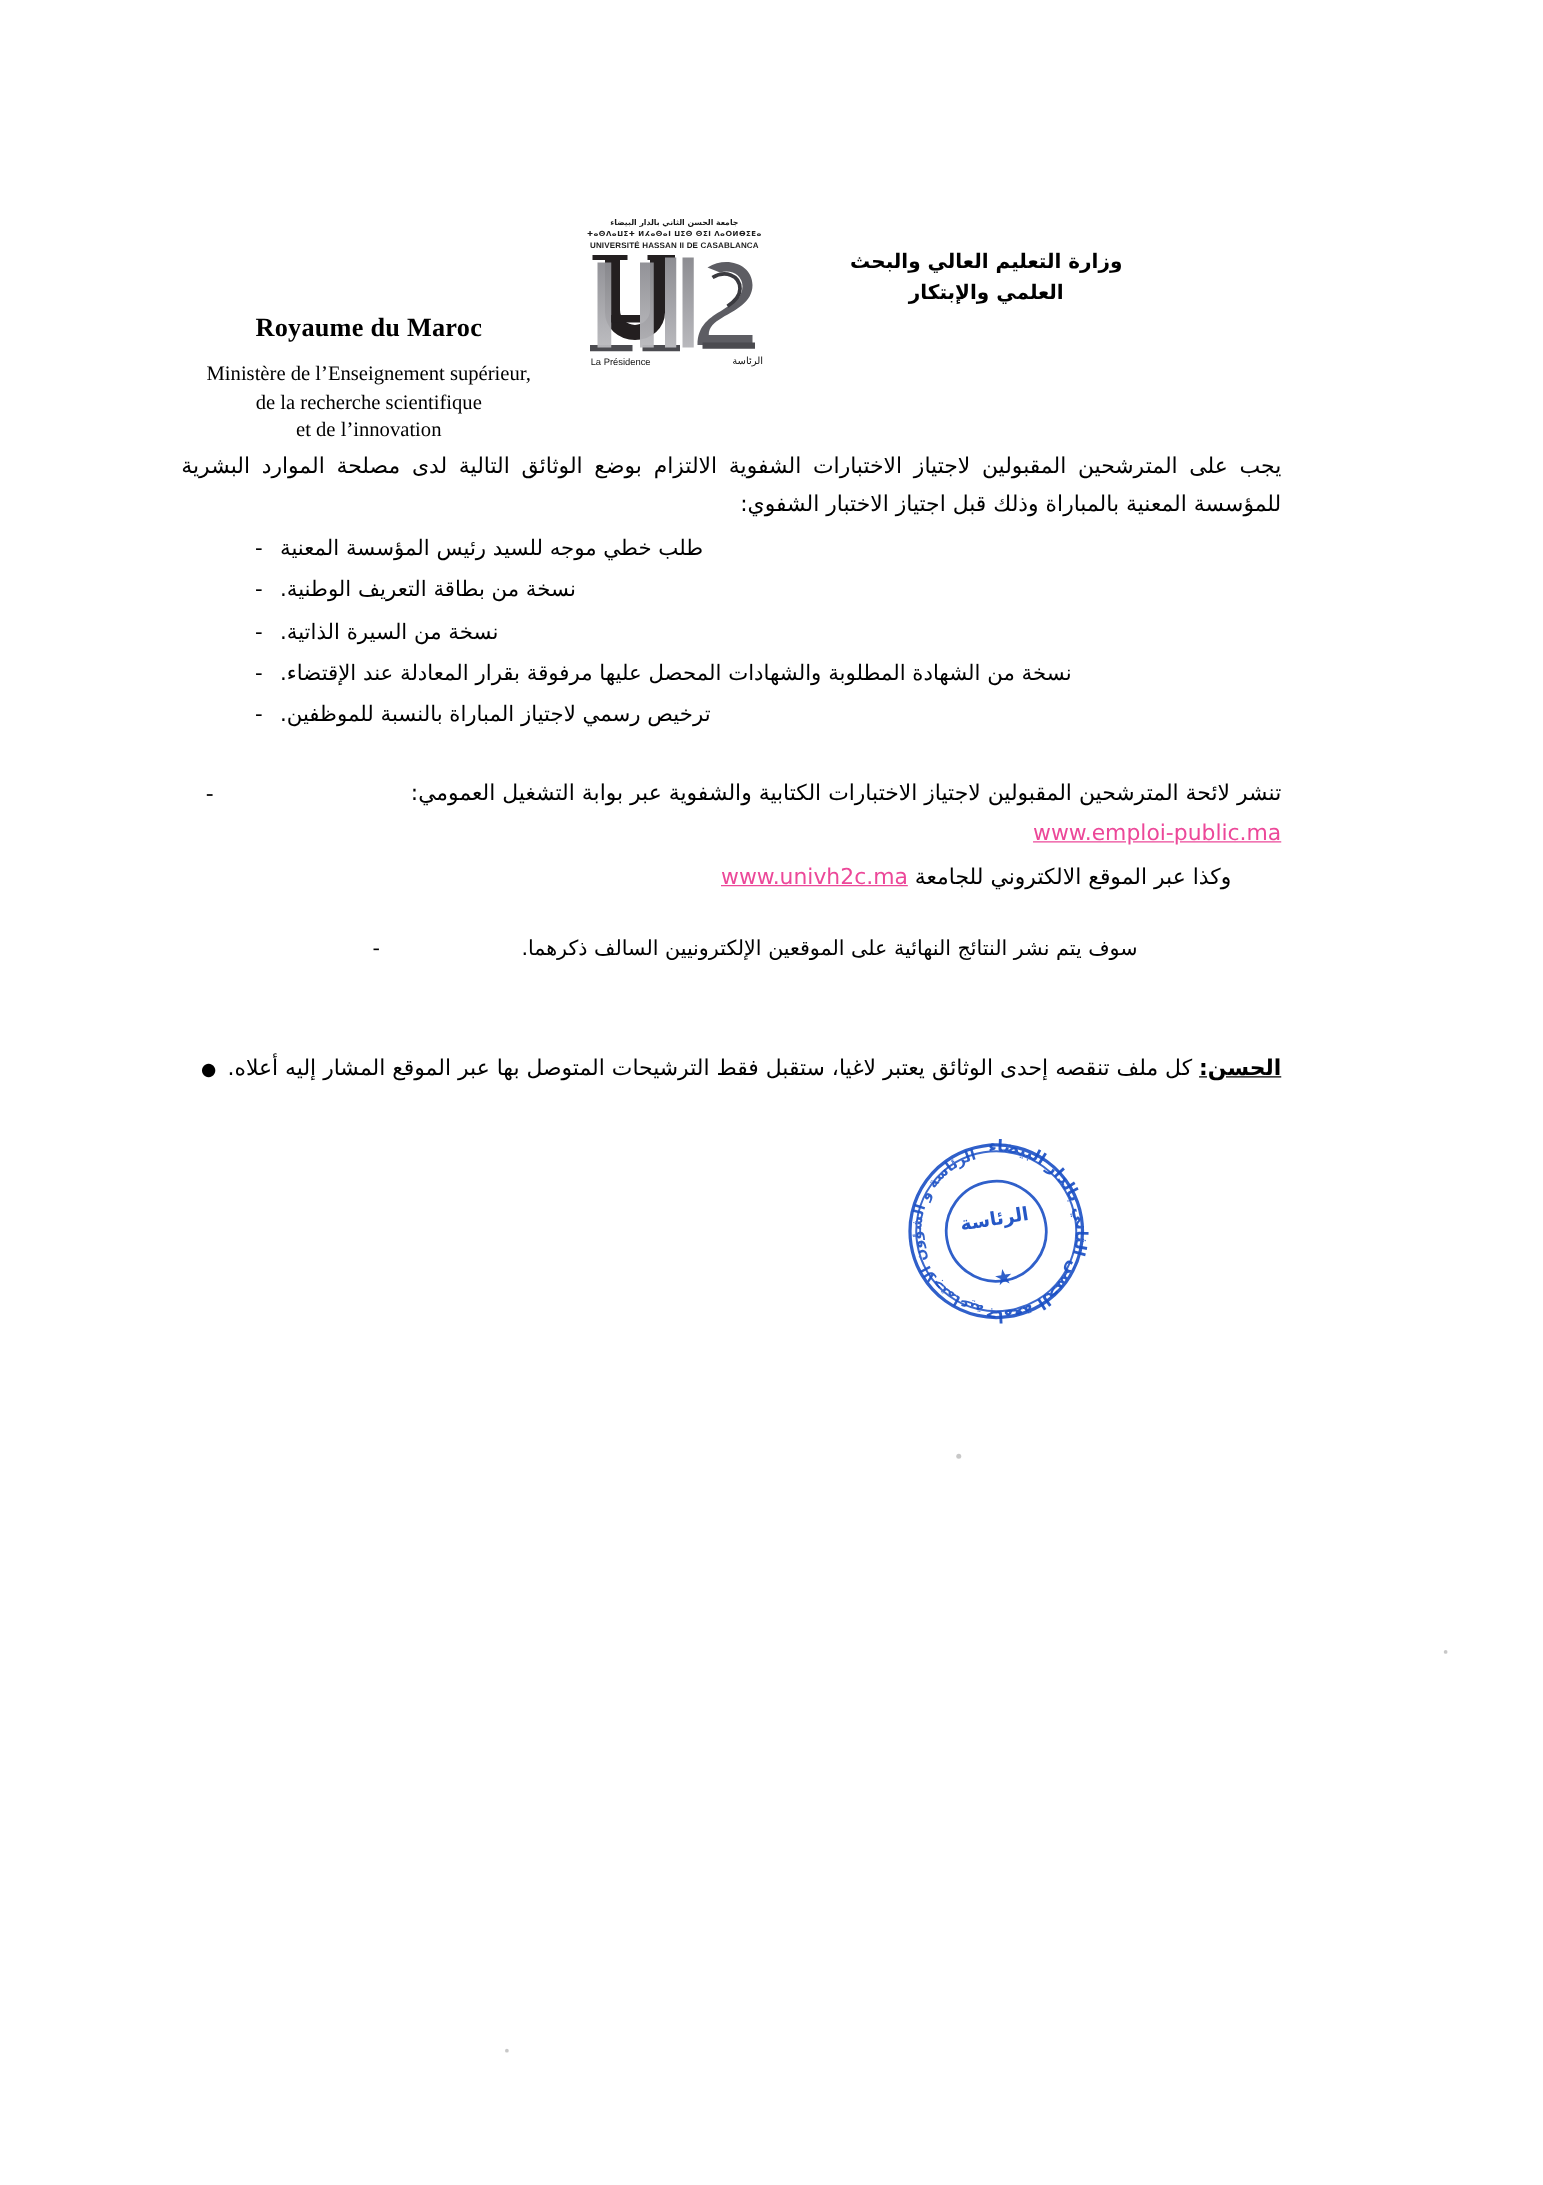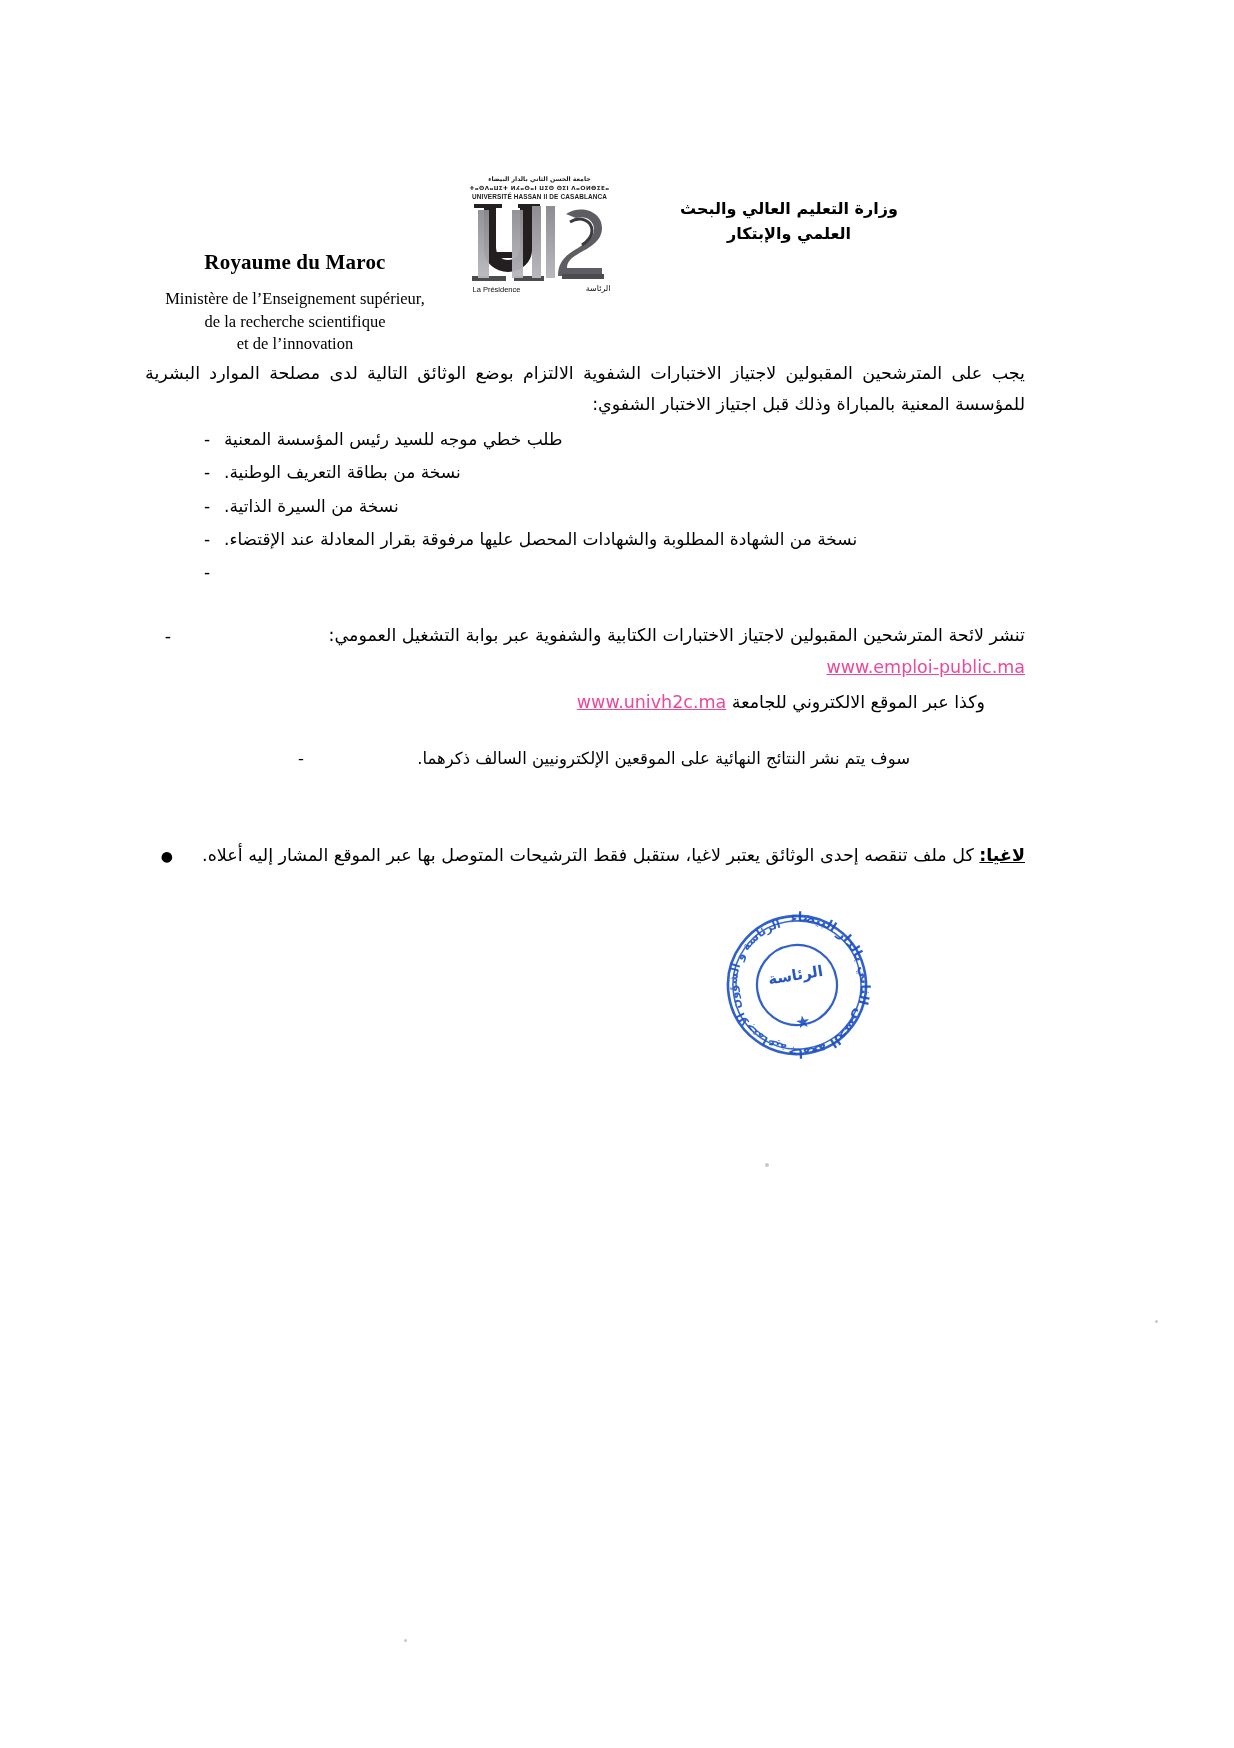--- a/index.html
+++ b/index.html
@@ -337,20 +337,21 @@
       </li>
       <li>
         <span class="itxt">نسخة من السيرة الذاتية.</span>
         <span class="dash">-</span>
       </li>
       <li>
         <span class="itxt">نسخة من الشهادة المطلوبة والشهادات المحصل عليها مرفوقة بقرار المعادلة عند الإقتضاء.</span>
         <span class="dash">-</span>
       </li>
       <li>
+        <span class="itxt">ترخيص رسمي لاجتياز المباراة بالنسبة للموظفين.</span>
         <span class="dash">-</span>
       </li>
     </ul>
 
     <div class="url-row">
       <div class="url-body">
         <div>
           <span>تنشر لائحة المترشحين المقبولين لاجتياز الاختبارات الكتابية والشفوية عبر بوابة التشغيل العمومي:</span>
           <a class="link ltr" href="#">www.emploi-public.ma</a>
         </div>
@@ -362,21 +363,21 @@
       <div class="dash-out">-</div>
     </div>
 
     <div class="subnote">
       <div class="stxt">سوف يتم نشر النتائج النهائية على الموقعين الإلكترونيين السالف ذكرهما.</div>
       <div class="dash-out">-</div>
     </div>
 
     <div class="note">
       <div class="ntxt">
-        <span class="note-label">لاغيا:</span>
+        <span class="note-label">الحسن:</span>
         <span>كل ملف تنقصه إحدى الوثائق يعتبر لاغيا، ستقبل فقط الترشيحات المتوصل بها عبر الموقع المشار إليه أعلاه.</span>
       </div>
       <div class="bullet">●</div>
     </div>
   </div>
 
   <div class="stamp">
     <svg width="170" height="170" viewBox="0 0 170 170" aria-hidden="true">
       <defs>
         <path id="arcOuter" d="M 85,85 m -64,0 a 64,64 0 1,1 128,0 a 64,64 0 1,1 -128,0"></path>

